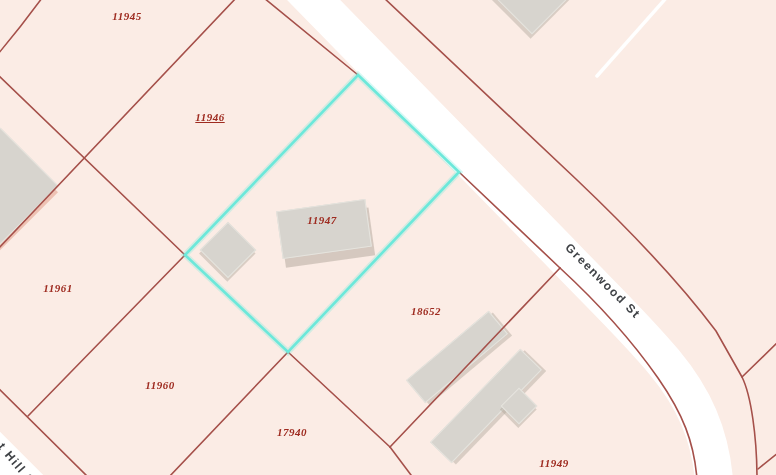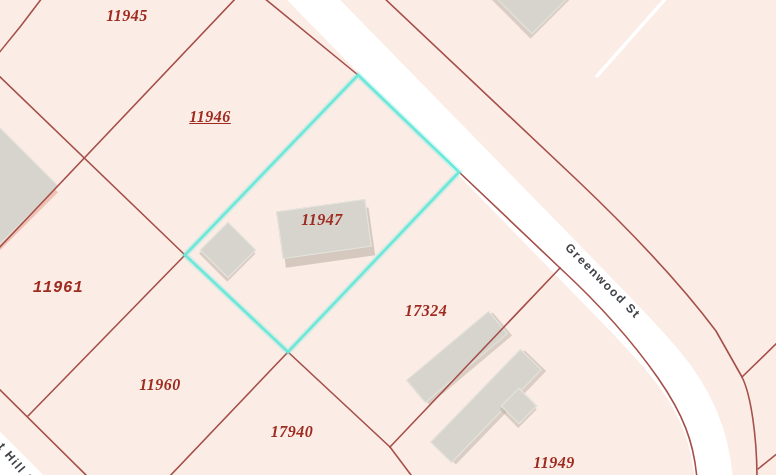--- a/index.html
+++ b/index.html
@@ -25,30 +25,30 @@
   #b-b49    {left:421px;top:391px;width:130px;height:30px;transform:rotate(-46deg);
              box-shadow:2px 4px 0 rgba(168,160,148,.40);}
   #b-annex  {left:506px;top:393px;width:26px;height:26px;transform:rotate(45deg);
              box-shadow:2px 3px 0 rgba(168,160,148,.40);}
   
   .overlay{position:absolute;left:0;top:0;width:776px;height:475px;}
   
   .parcel-label{
     position:absolute;transform:translate(-50%,-50%);
     font-family:"Liberation Serif",serif;font-style:italic;font-weight:bold;
-    font-size:16px;letter-spacing:.5px;color:#9e2b20;white-space:nowrap;
+    font-size:11px;letter-spacing:.5px;color:#9e2b20;white-space:nowrap;
   }
   #lbl-11945{left:127px;top:16px;}
   #lbl-11946{left:210px;top:117px;text-decoration:underline;}
   #lbl-11947{left:322px;top:220px;}
   #lbl-11948{left:426px;top:311px;}
   #lbl-11949{left:554px;top:463px;text-align:center;}
   #lbl-11959{left:292px;top:432px;}
   #lbl-11960{left:160px;top:385px;}
-  #lbl-11961{left:58px;top:288px;font-family:Liberation Mono, monospace;}
+  #lbl-11961{left:58px;top:288px;}
   .street-label{
     position:absolute;color:#3f4246;font-weight:bold;font-size:12px;
     letter-spacing:1.6px;white-space:nowrap;
   }
   #lbl-greenwood{left:603px;top:281px;transform:translate(-50%,-50%) rotate(45deg);}
   #lbl-easthill {left:10px;top:456px;transform:translate(-50%,-50%) rotate(50deg);}
 </style>
 </head>
 <body>
 
@@ -93,19 +93,19 @@
       <polygon points="358,75 459,172 288,352 185,255" fill="none" stroke="#6ce8da" stroke-width="2.6"></polygon>
     </g>
   </svg>
 
   <div class="street-label" id="lbl-greenwood">Greenwood St</div>
   <div class="street-label" id="lbl-easthill">East Hill St</div>
 
   <div class="parcel-label" id="lbl-11945">11945</div>
   <div class="parcel-label" id="lbl-11946">11946</div>
   <div class="parcel-label" id="lbl-11947">11947</div>
-  <div class="parcel-label" id="lbl-11948">17324</div>
+  <div class="parcel-label" id="lbl-11948">18652</div>
   <div class="parcel-label" id="lbl-11949">11949</div>
   <div class="parcel-label" id="lbl-11959">17940</div>
   <div class="parcel-label" id="lbl-11960">11960</div>
   <div class="parcel-label" id="lbl-11961">11961</div>
 
 </div>
 
 </body></html>

